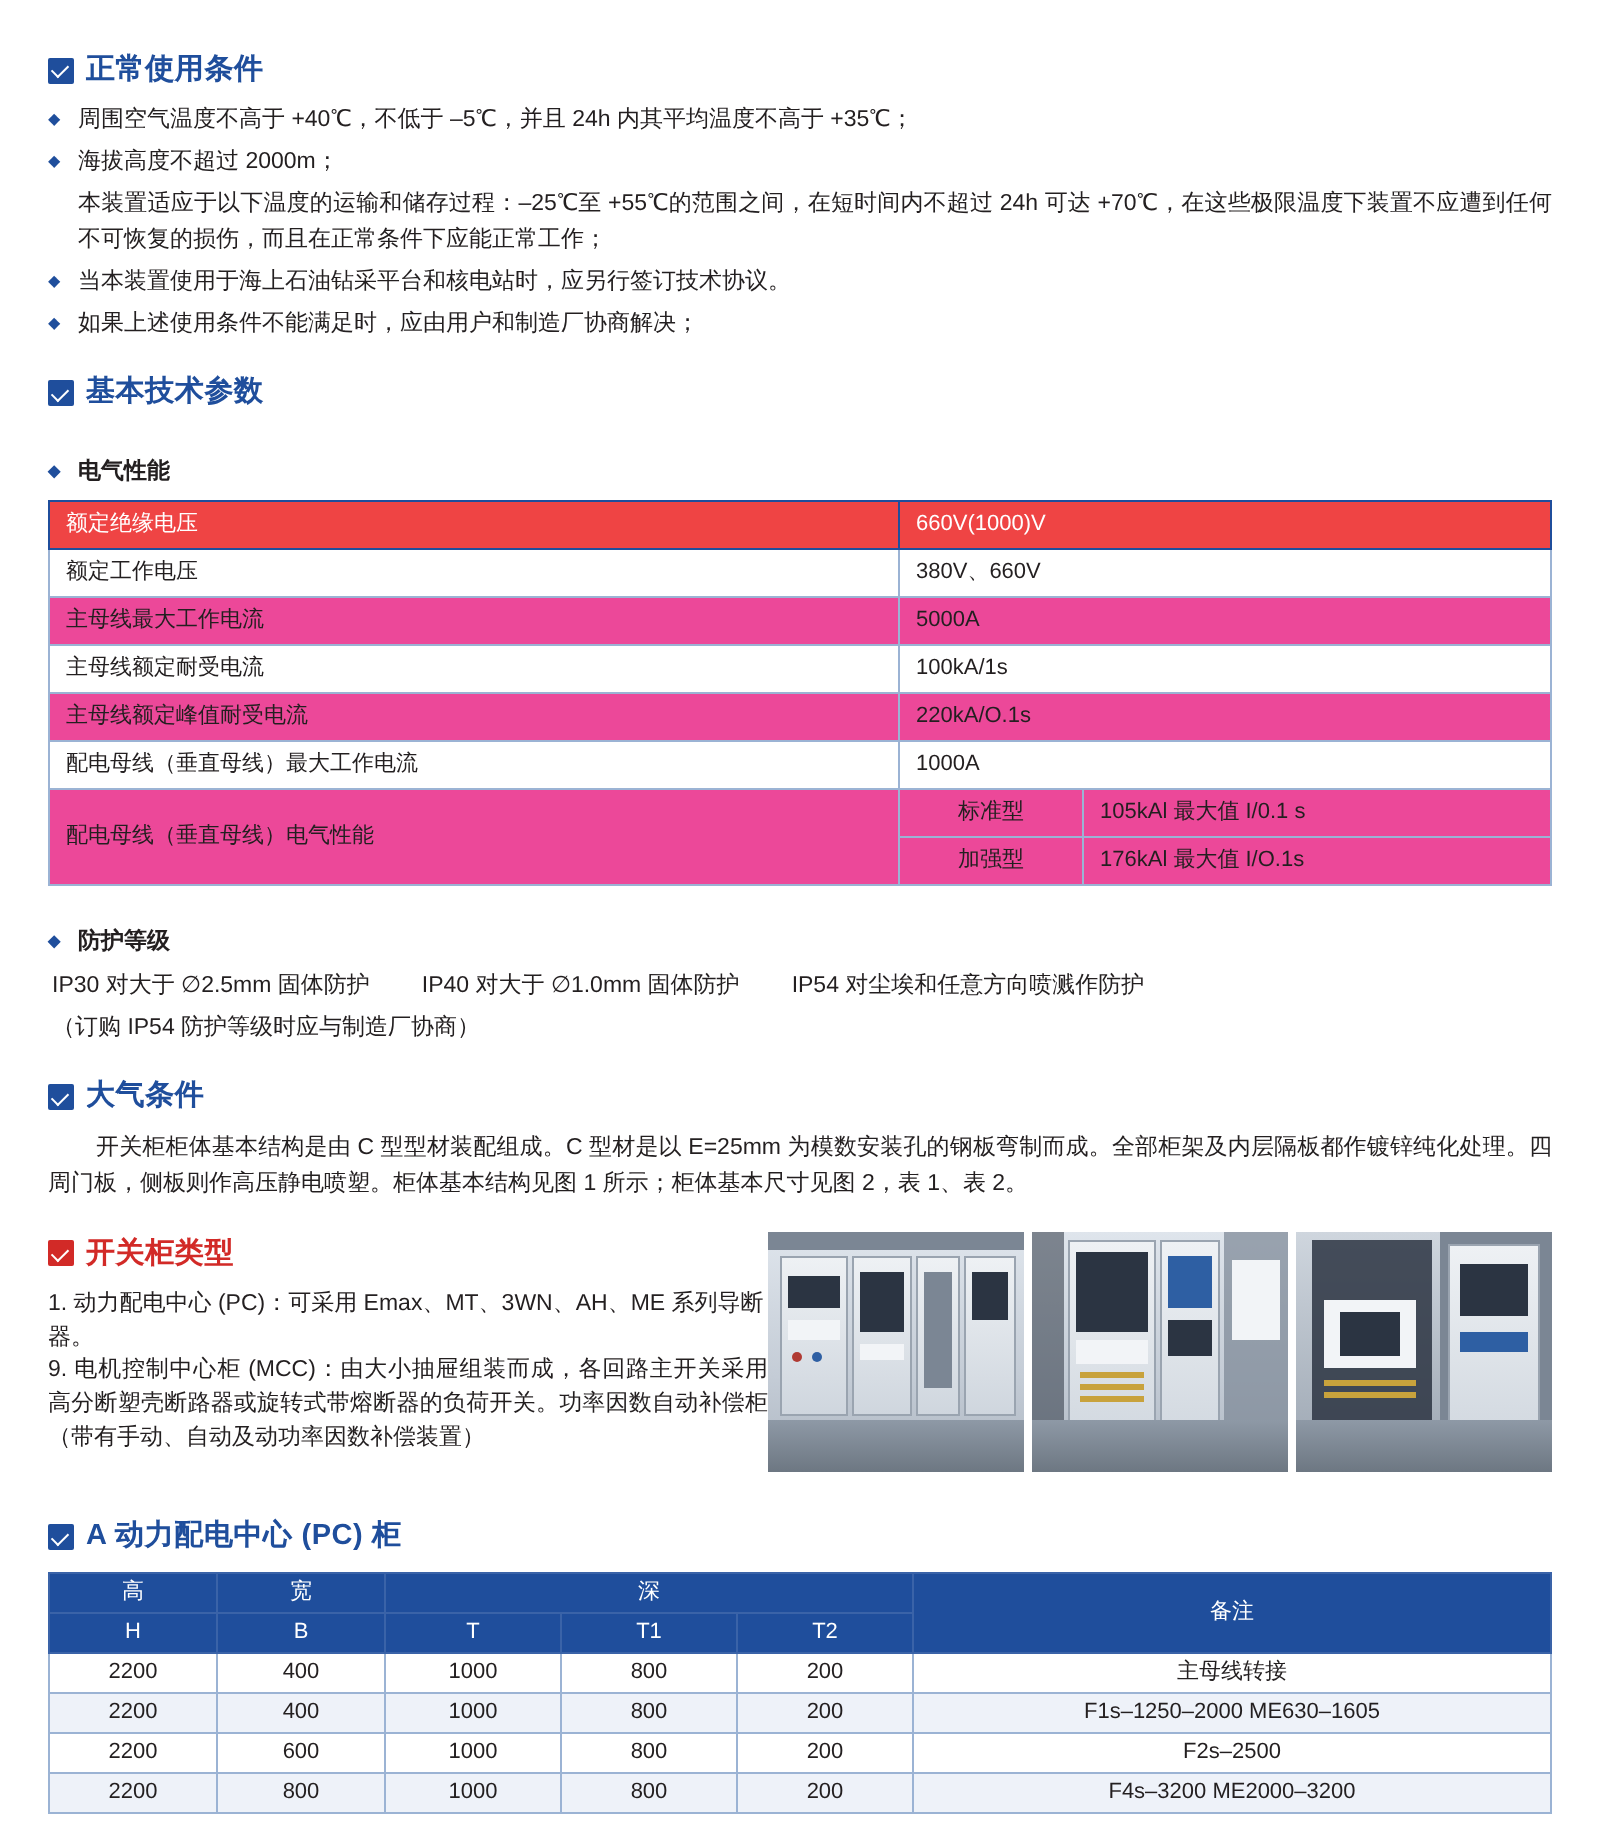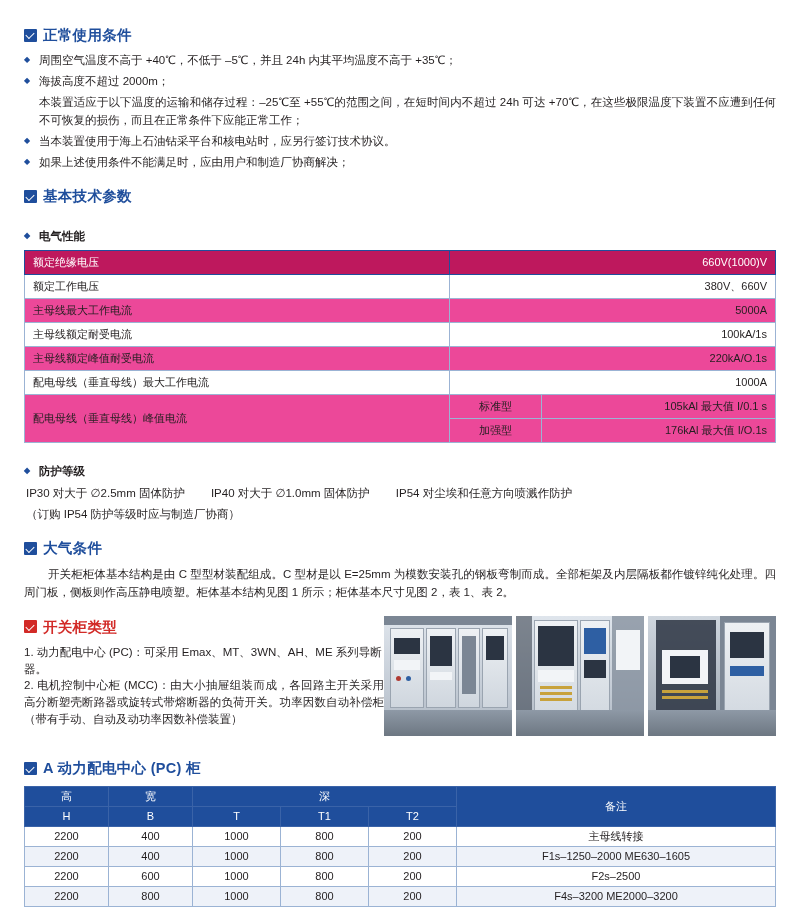--- a/index.html
+++ b/index.html
@@ -83,27 +83,27 @@
 
   
   table { border-collapse: collapse; width: 100%; font-size: 11px; }
   .spec-tbl { margin: 4px 0 4px 0; }
   .spec-tbl td {
     border: 1px solid #9bb3d4;
     padding: 3px 8px;
     height: 21px;
   }
   .spec-tbl tr:first-child td {
-    background: #be185d;
+    background: #ef4444;
     color: #ffffff;
     border-color: #1f4e9c;
     font-weight: normal;
   }
   .spec-tbl td.lbl { width: 425px; }
-  .spec-tbl td.val { text-align: right; }
+  .spec-tbl td.val { text-align: left; }
   .spec-tbl tr.alt td { background: #ec4899; }
   .spec-tbl td.sub { text-align: center; width: 92px; }
 
   .ip-lines { padding-left: 2px; }
   .ip-row { display: flex; gap: 26px; margin: 3px 0; }
 
   
   .imgs {
     position: absolute;
     right: 24px;
@@ -202,21 +202,21 @@
       </tr>
       <tr class="alt">
         <td class="lbl">主母线额定峰值耐受电流</td>
         <td class="val" colspan="2">220kA/O.1s</td>
       </tr>
       <tr>
         <td class="lbl">配电母线（垂直母线）最大工作电流</td>
         <td class="val" colspan="2">1000A</td>
       </tr>
       <tr class="alt">
-        <td class="lbl" rowspan="2">配电母线（垂直母线）峰值电流</td>
+        <td class="lbl" rowspan="2">配电母线（垂直母线）电气性能</td>
         <td class="sub">标准型</td>
         <td class="val">105kAl 最大值 I/0.1 s</td>
       </tr>
       <tr class="alt">
         <td class="sub">加强型</td>
         <td class="val">176kAl 最大值 I/O.1s</td>
       </tr>
     </tbody>
   </table>
 
@@ -236,21 +236,21 @@
   </div>
   <div style="text-align: justify; text-indent: 24px;">开关柜柜体基本结构是由 C 型型材装配组成。C 型材是以 E=25mm 为模数安装孔的钢板弯制而成。全部柜架及内层隔板都作镀锌纯化处理。四周门板，侧板则作高压静电喷塑。柜体基本结构见图 1 所示；柜体基本尺寸见图 2，表 1、表 2。</div>
 
   <div class="sec-head red">
     <span class="flag"></span>
     <span class="title">开关柜类型</span>
   </div>
 
   <div style="width: 360px;" class="tight">
     <div>1. 动力配电中心 (PC)：可采用 Emax、MT、3WN、AH、ME 系列导断器。</div>
-    <div style="text-align: justify;">2. 电机控制中心柜 (MCC)：由大小抽屉组装而成，各回路主开关采用高分断塑壳断路器或旋转式带熔断器的负荷开关。功率因数自动补偿柜（带有手动、自动及动功率因数补偿装置）</div>
+    <div style="text-align: justify;">9. 电机控制中心柜 (MCC)：由大小抽屉组装而成，各回路主开关采用高分断塑壳断路器或旋转式带熔断器的负荷开关。功率因数自动补偿柜（带有手动、自动及动功率因数补偿装置）</div>
   </div>
 
   <div class="imgs" style="top: 616px;">
 
     <div class="ph a">
       <div class="cab">
         <div class="bg"></div>
         <div class="gray" style="left:0;top:0;width:100%;height:9px;"></div>
         <div class="door" style="left:6px;top:12px;width:34px;height:80px;"></div>
         <div class="door" style="left:42px;top:12px;width:30px;height:80px;"></div>

